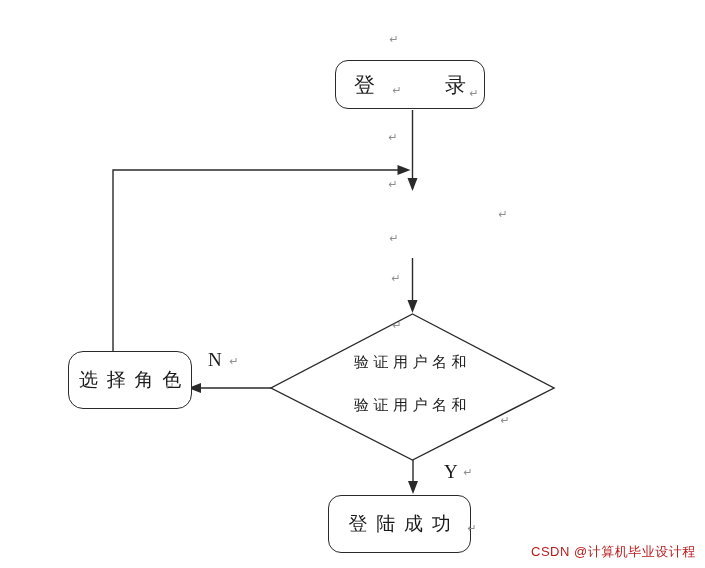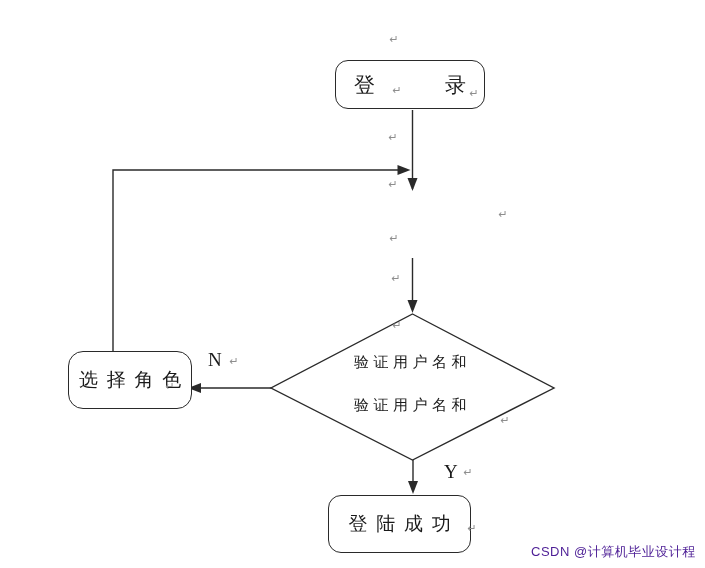--- a/index.html
+++ b/index.html
@@ -45,21 +45,21 @@
   #branch-y{left:444px;top:461px;}
   .fmark{
     position:absolute;
     transform:translate(-50%,-50%);
     font-size:11px;color:#8e8e8e;
     font-family:"DejaVu Sans",sans-serif;
     pointer-events:none;
   }
   #watermark{
     position:absolute;left:531px;top:543px;
-    font-size:13px;color:#4c1d95;
+    font-size:13px;color:#b91c1c;
     font-family:"Liberation Sans","DejaVu Sans",sans-serif;
     letter-spacing:0.5px;
     white-space:nowrap;
   }
 </style>
 </head>
 <body>
 
 <div id="canvas">
 

